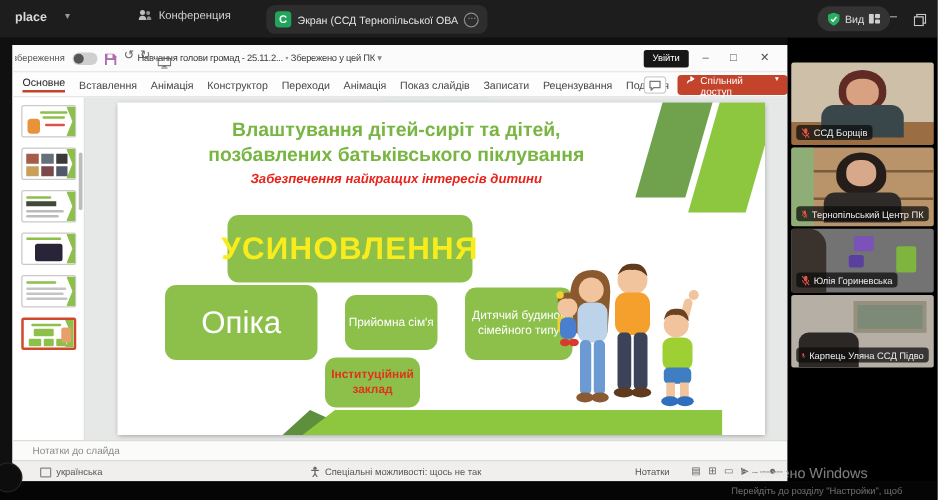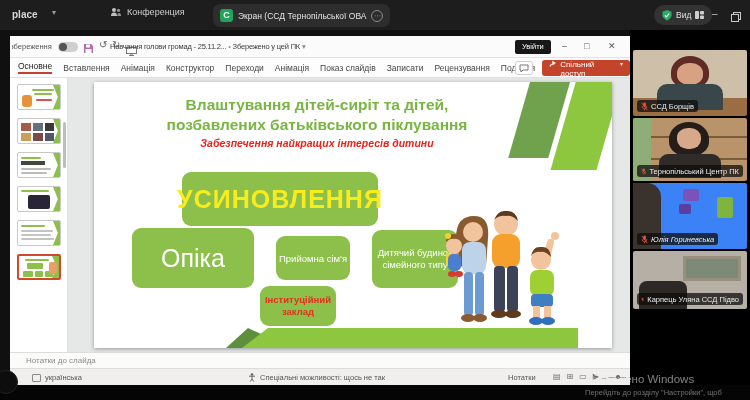--- a/index.html
+++ b/index.html
@@ -363,21 +363,21 @@
         <svg width="7" height="9" viewBox="0 0 8 10">
             <rect x="2.6" y="0.5" width="3" height="5" rx="1.5" fill="#e05545"></rect>
             <path d="M1.2 4.5 Q1.2 7.5 4 7.5 Q6.8 7.5 6.8 4.5 M4 7.5 V9.5" stroke="#e05545" stroke-width="0.9" fill="none"></path>
             <line x1="0.8" y1="0.8" x2="7.2" y2="9.2" stroke="#e05545" stroke-width="1"></line>
           </svg>
         <span>Тернопільський Центр ПК</span>
       </div>
     </div>
 
 
-    <div class="tile" style="height:66px;background:#3b82f6;font-style:italic;">
+    <div class="tile" style="height:51px;background:#737373;">
       <div class="ph" style="left:0;top:0;width:28px;height:100%;background:#3a332d;border-radius:0 14px 0 0;"></div>
       <div class="ph" style="left:50px;top:6px;width:16px;height:12px;background:#7b52b8;border-radius:2px;"></div>
       <div class="ph" style="left:46px;top:21px;width:12px;height:10px;background:#5a3f9e;border-radius:2px;"></div>
       <div class="ph" style="left:84px;top:14px;width:16px;height:21px;background:#7fb43e;border-radius:2px;"></div>
       <div class="tile-label">
         <svg width="7" height="9" viewBox="0 0 8 10">
             <rect x="2.6" y="0.5" width="3" height="5" rx="1.5" fill="#e05545"></rect>
             <path d="M1.2 4.5 Q1.2 7.5 4 7.5 Q6.8 7.5 6.8 4.5 M4 7.5 V9.5" stroke="#e05545" stroke-width="0.9" fill="none"></path>
             <line x1="0.8" y1="0.8" x2="7.2" y2="9.2" stroke="#e05545" stroke-width="1"></line>
           </svg>

